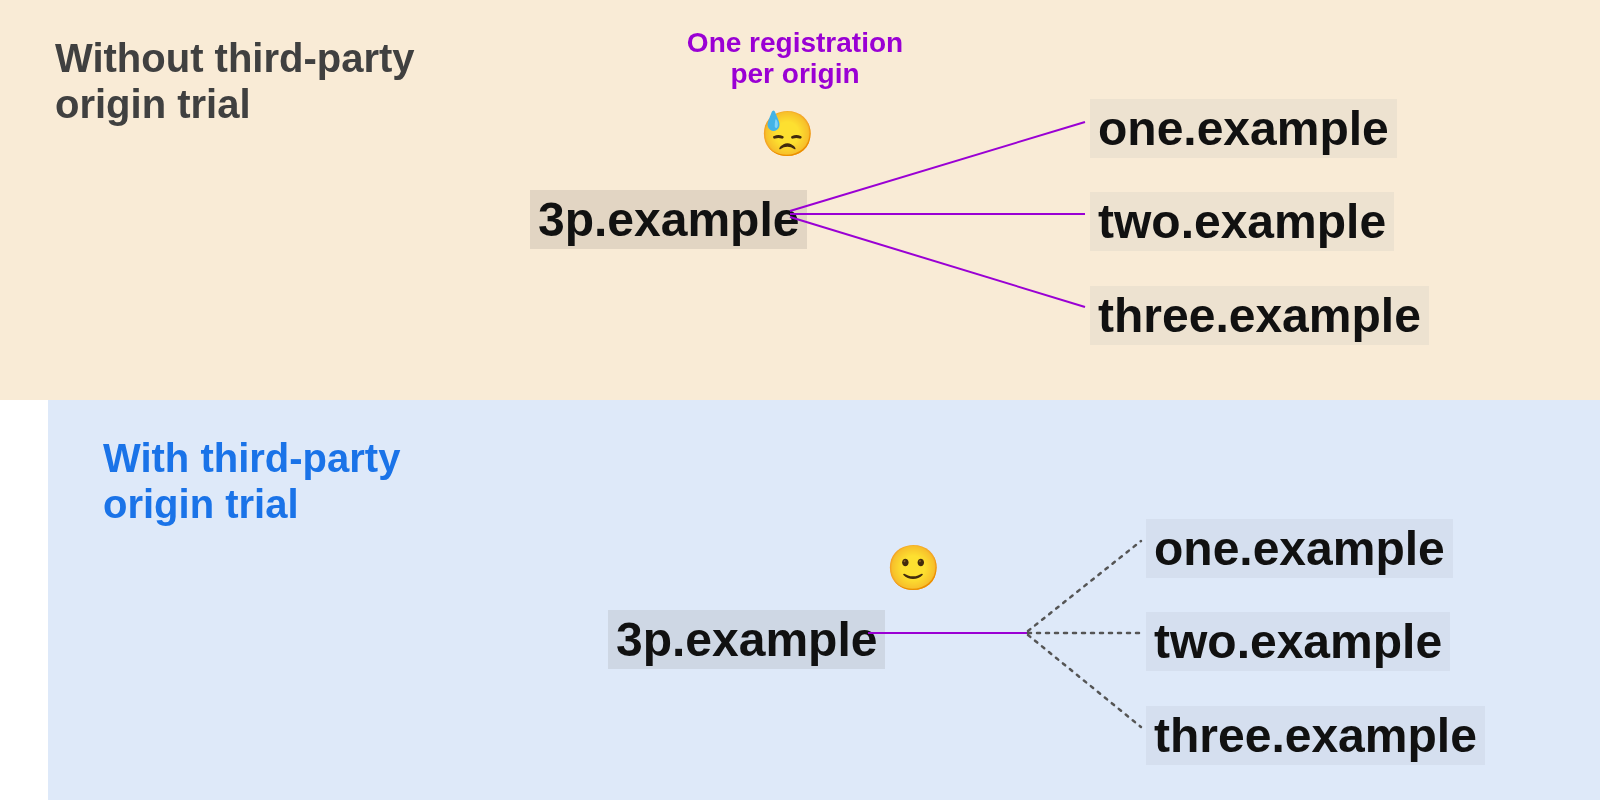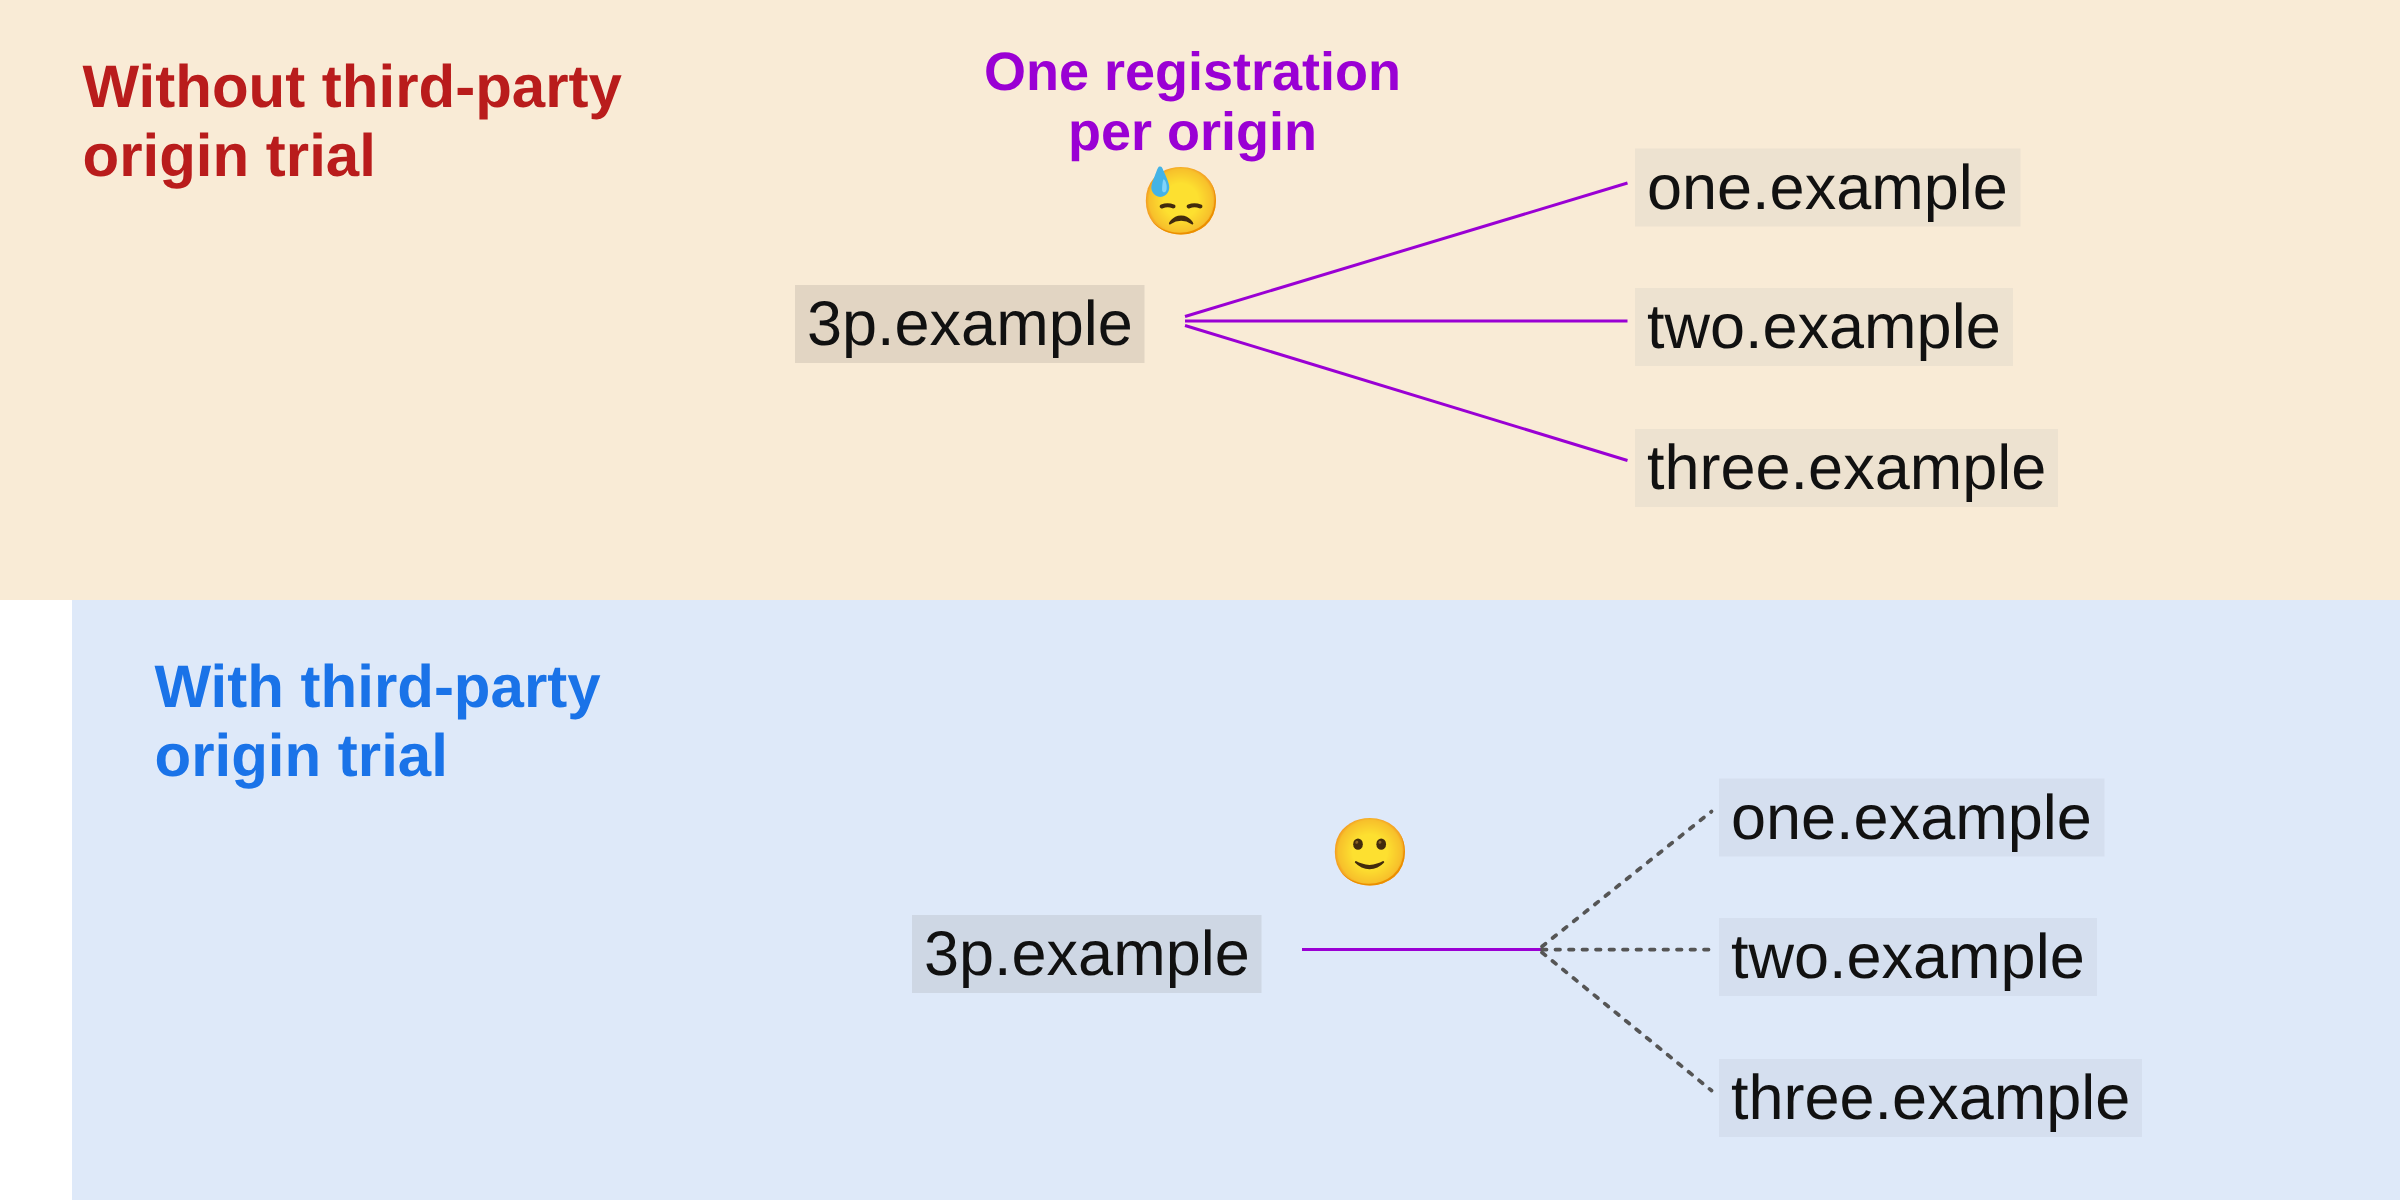--- a/index.html
+++ b/index.html
@@ -17,46 +17,46 @@
   .panel-top { background: #F9EBD6; }
   .panel-bottom { background: #DEE9F9; margin-left: 48px; }
   .panel-title {
     position: absolute;
     left: 55px;
     top: 35px;
     font-size: 40px;
     font-weight: bold;
     line-height: 1.15;
   }
-  .title-top { color: #b91c1c; }
+  .title-top { color: #404040; }
   .title-bottom { color: #1A73E8; }
   .source-box, .target-box {
     position: absolute;
     padding: 2px 8px;
-    font-size: 42px;
-    font-weight: normal;
+    font-size: 48px;
+    font-weight: bold;
     color: #111;
   }
   .source-top { background: #E2D5C3; left: 530px; top: 190px; }
   .target-top { background: #EDE2D0; }
   .target-top.t1 { left: 1090px; top: 99px; }
   .target-top.t2 { left: 1090px; top: 192px; }
   .target-top.t3 { left: 1090px; top: 286px; }
 
   .source-bottom { background: #CED7E4; left: 560px; top: 210px; }
   .target-bottom { background: #D5DFEF; }
   .target-bottom.t1 { left: 1098px; top: 119px; }
   .target-bottom.t2 { left: 1098px; top: 212px; }
   .target-bottom.t3 { left: 1098px; top: 306px; }
 
   .note {
     position: absolute;
     text-align: center;
     color: #9A00D4;
-    font-size: 36px;
+    font-size: 28px;
     font-weight: bold;
     line-height: 1.1;
   }
   .note-top { left: 650px; top: 28px; width: 290px; }
   .note-bottom { left: 760px; top: 62px; width: 200px; }
 
   .emoji {
     position: absolute;
     font-size: 44px;
   }

